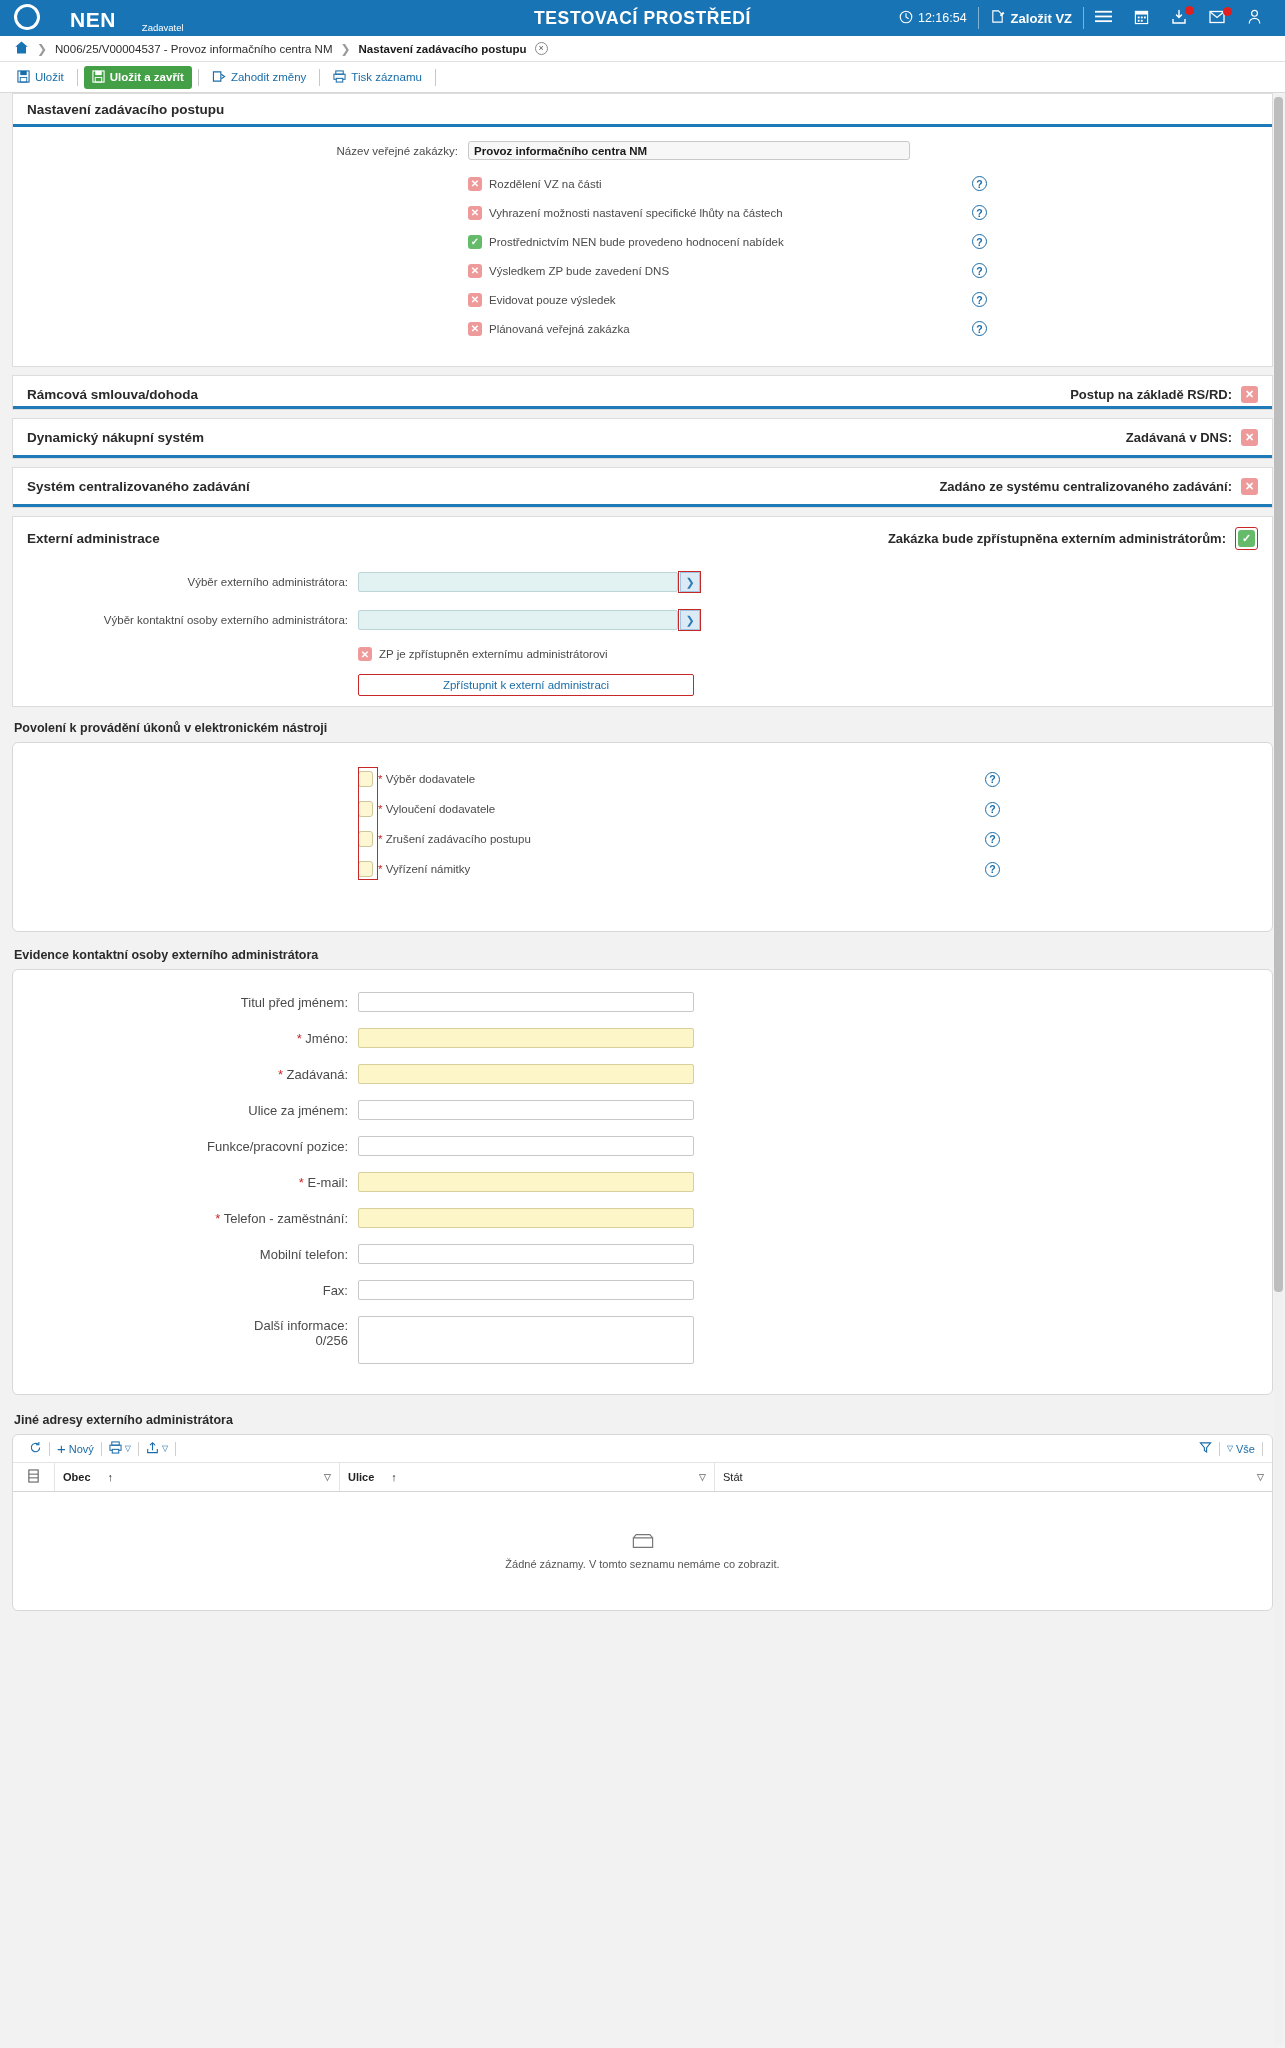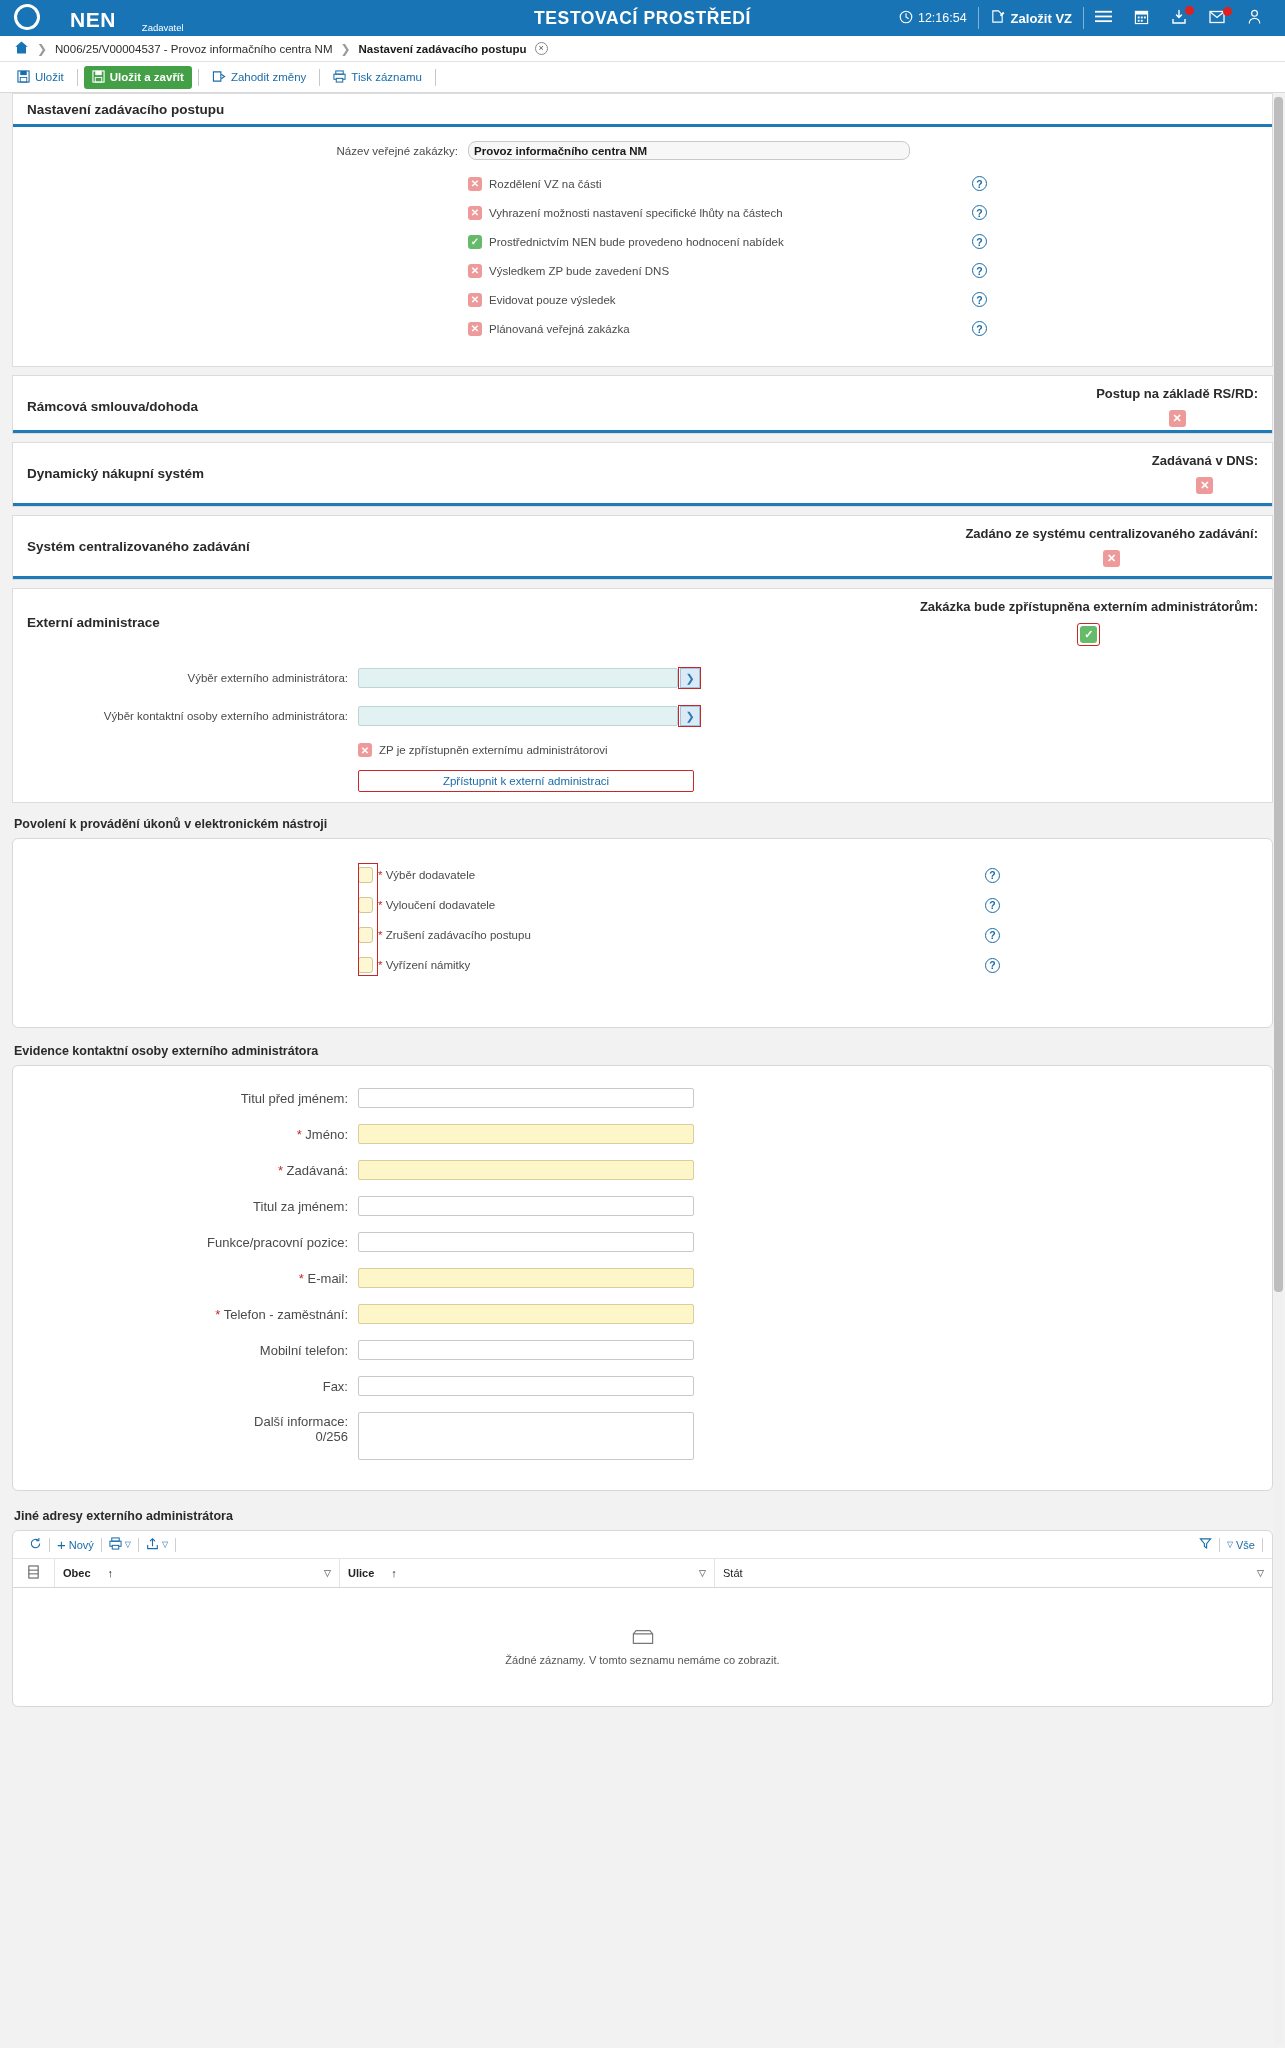--- a/index.html
+++ b/index.html
@@ -77,21 +77,21 @@
   .panel {
     background: #fff; border: 1px solid #dcdcdc; margin-bottom: 8px;
   }
   .panel-head {
     display: flex; align-items: center; padding: 8px 14px 7px 14px;
     border-bottom: 3px solid #1f7ab8;
   }
   .panel-title { font-size: 13.5px; font-weight: bold; color: #2a2a2a; }
   .panel-right {
     margin-left: auto; display: flex; align-items: center; gap: 9px;
-    font-size: 13px; font-weight: bold; color: #2a2a2a; flex-direction: column;
+    font-size: 13px; font-weight: bold; color: #2a2a2a;
   }
   .panel-body { padding: 14px 0 16px 0; }
 
   
   .cbx {
     width: 14px; height: 14px; border-radius: 3px; display: inline-flex;
     align-items: center; justify-content: center; font-size: 10px;
     font-weight: bold; color: #fff; flex: none; cursor: pointer;
   }
   .cbx.no { background: #ef9a9a; }
@@ -104,21 +104,21 @@
 
   
   .frow { display: flex; align-items: center; margin-bottom: 16px; }
   .flabel {
     width: 455px; text-align: right; padding-right: 10px;
     font-size: 11.5px; color: #4a4a4a; flex: none;
   }
   .req { color: #c62828; }
   .finput {
     width: 442px; height: 19px; border: 1px solid #c9c9c9; background: #f7f7f7;
-    border-radius: 8px; font-size: 11.5px; color: #1a1a1a; padding: 1px 5px;
+    border-radius: 3px; font-size: 11.5px; color: #1a1a1a; padding: 1px 5px;
     display: flex; align-items: center; font-weight: bold;
   }
 
   .chkrow { display: flex; align-items: center; margin-bottom: 14px; }
   .chkrow .spacer { width: 455px; flex: none; }
   .chk-label { font-size: 11.5px; color: #4a4a4a; margin-left: 7px; }
   .help {
     width: 15px; height: 15px; border-radius: 50%; border: 1.4px solid #1a6ca8;
     color: #1a6ca8; font-size: 10.5px; display: inline-flex; align-items: center;
     justify-content: center; margin-left: auto; margin-right: 285px; cursor: pointer;
@@ -490,21 +490,21 @@
         </div>
         <div class="frow">
           <div class="ev-label"><span class="req">*</span> <span>Jméno:</span></div>
           <div class="ev-input yellow"></div>
         </div>
         <div class="frow">
           <div class="ev-label"><span class="req">*</span> <span>Zadávaná:</span></div>
           <div class="ev-input yellow"></div>
         </div>
         <div class="frow">
-          <div class="ev-label"><span>Titul za jménem:</span></div>
+          <div class="ev-label"><span>Ulice za jménem:</span></div>
           <div class="ev-input"></div>
         </div>
         <div class="frow">
           <div class="ev-label"><span>Funkce/pracovní pozice:</span></div>
           <div class="ev-input"></div>
         </div>
         <div class="frow">
           <div class="ev-label"><span class="req">*</span> <span>E-mail:</span></div>
           <div class="ev-input yellow"></div>
         </div>

